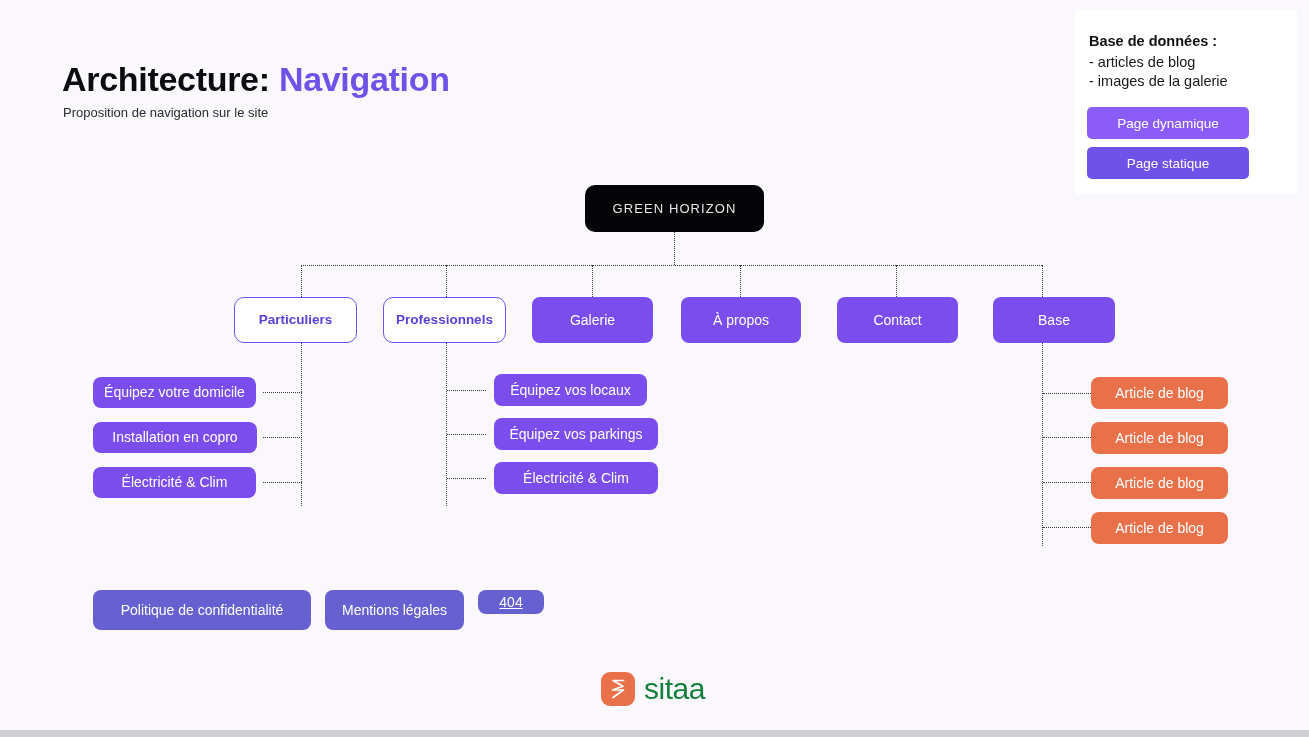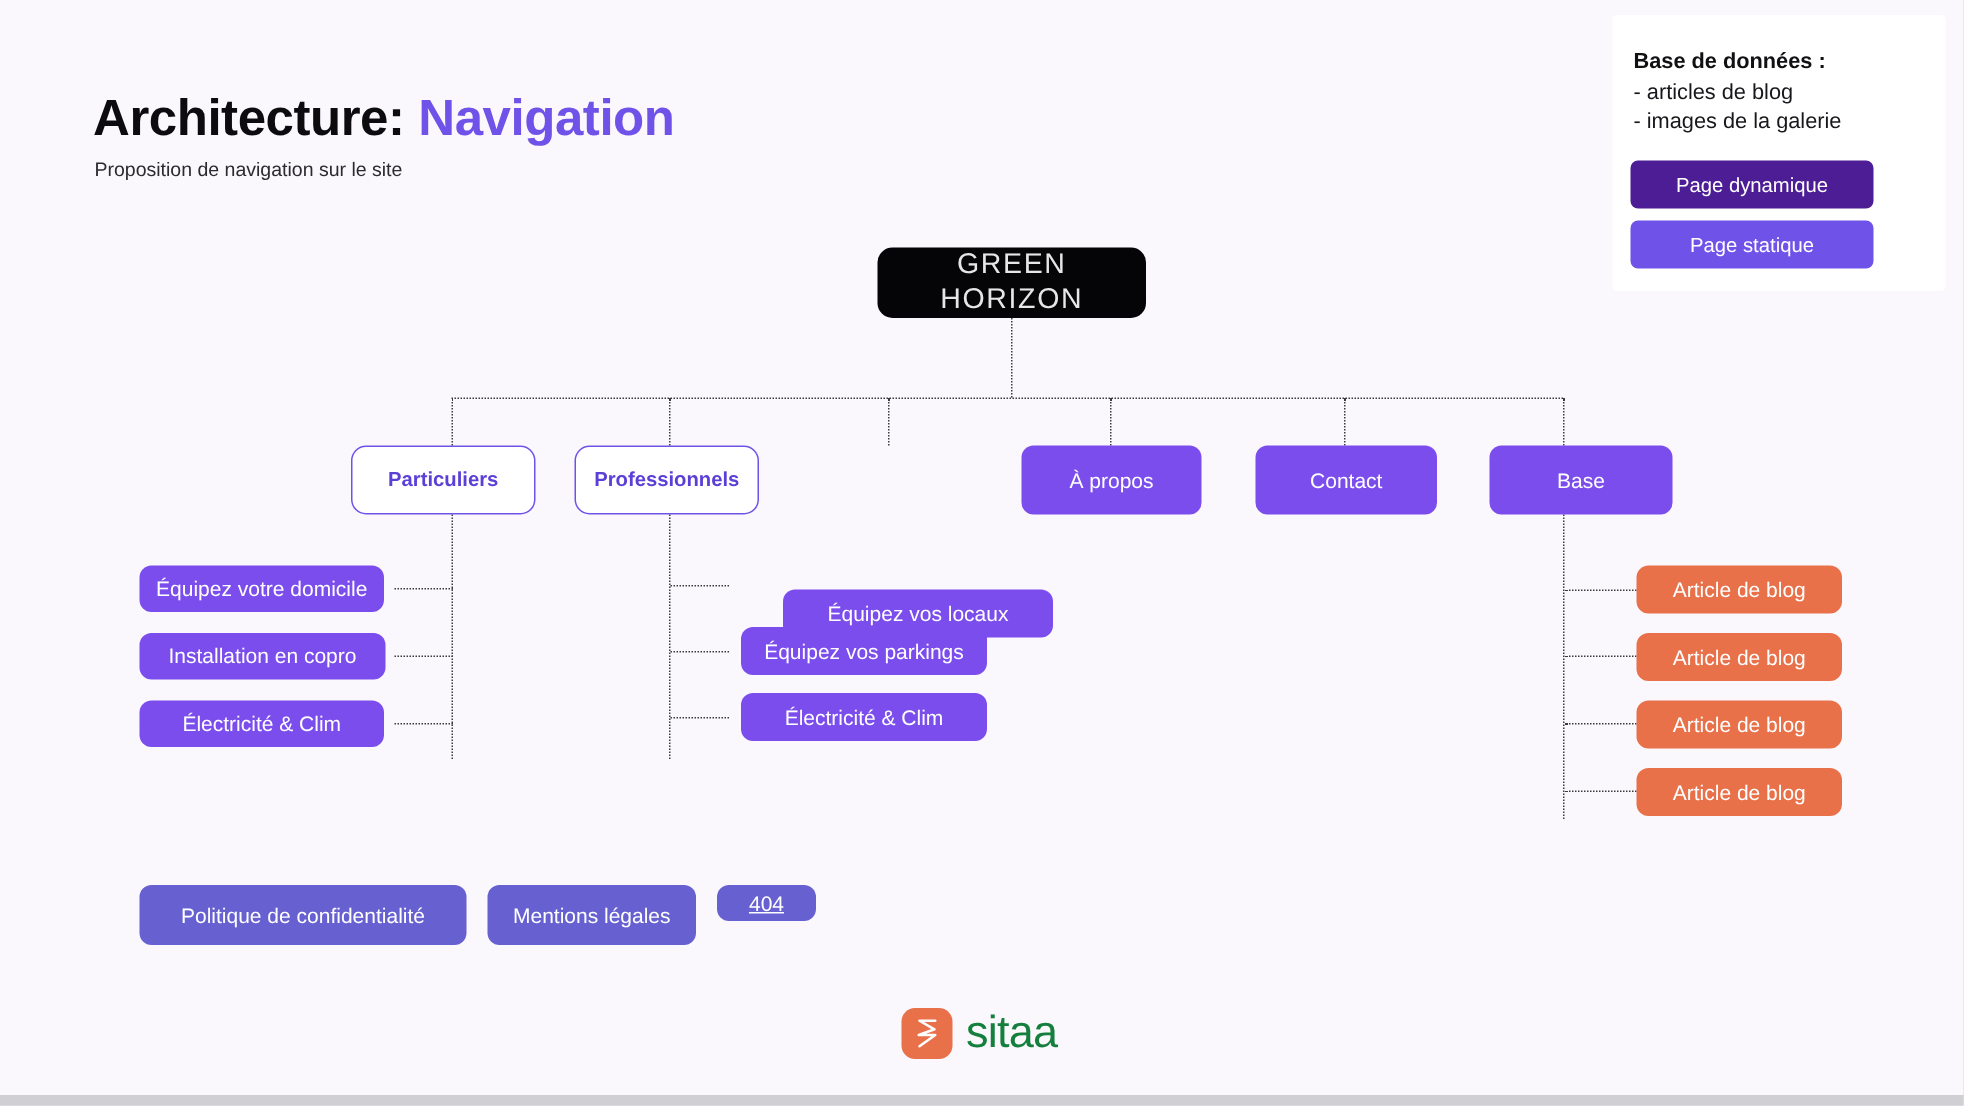--- a/index.html
+++ b/index.html
@@ -87,44 +87,45 @@
     width: 162px;
     height: 32px;
     border-radius: 5px;
     color: #ffffff;
     font-size: 13.5px;
     display: flex;
     align-items: center;
     justify-content: center;
     white-space: nowrap;
   }
-  #legend-chip-dynamic { top: 97px; background: #4c1d95; }
+  #legend-chip-dynamic { top: 97px; background: #8b5cf6; }
   #legend-chip-static  { top: 137px; background: #6f53e8; }
 
   
   .node {
     position: absolute;
     display: flex;
     align-items: center;
     justify-content: center;
     text-align: center;
     border-radius: 8px;
     color: #ffffff;
     font-size: 14px;
     line-height: 1.18;
     padding: 0 8px;
     z-index: 3;
   }
 
   .node.root {
     background: #050507;
     color: #e6e6e8;
-    font-size: 19px;
+    font-size: 13px;
     letter-spacing: 1.1px;
     border-radius: 10px;
+    margin-top: 20px;
   }
 
   .node.purple   { background: #7b4ded; }
   .node.orange   { background: #e8714a; }
   .node.indigo   { background: #6760d0; }
 
   .node.outline {
     background: #ffffff;
     border: 1.6px solid #6f53e8;
     color: #5b3fd6;
@@ -223,29 +224,30 @@
   <div class="vline" style="left:1042px; top:343px; height:203px;"></div>
   <div class="hline" style="left:1043px; top:393px; width:48px;"></div>
   <div class="hline" style="left:1043px; top:437px; width:48px;"></div>
   <div class="hline" style="left:1043px; top:482px; width:48px;"></div>
   <div class="hline" style="left:1043px; top:527px; width:48px;"></div>
 
   <div class="node root" style="left:585px; top:165px; width:179px; height:47px;">GREEN HORIZON</div>
 
   <div class="node outline" style="left:234px; top:297px; width:123px; height:46px;">Particuliers</div>
   <div class="node outline" style="left:383px; top:297px; width:123px; height:46px;">Professionnels</div>
+  <div class="node purple" style="left:532px; top:297px; width:121px; height:46px;">Galerie</div>
   <div class="node purple" style="left:681px; top:297px; width:120px; height:46px;">À propos</div>
   <div class="node purple" style="left:837px; top:297px; width:121px; height:46px;">Contact</div>
   <div class="node purple" style="left:993px; top:297px; width:122px; height:46px;">Base</div>
 
   <div class="node purple" style="left:93px; top:377px; width:163px; height:31px;">Équipez votre domicile</div>
   <div class="node purple" style="left:93px; top:422px; width:164px; height:31px;">Installation en copro</div>
   <div class="node purple" style="left:93px; top:467px; width:163px; height:31px;">Électricité &amp; Clim</div>
 
-  <div class="node purple" style="left:522px; top:374px; width:180px; height:32px;margin-top:19px;">Équipez vos locaux</div>
+  <div class="node purple" style="left:494px; top:374px; width:153px; height:32px;">Équipez vos locaux</div>
   <div class="node purple" style="left:494px; top:418px; width:164px; height:32px;">Équipez vos parkings</div>
   <div class="node purple" style="left:494px; top:462px; width:164px; height:32px;">Électricité &amp; Clim</div>
 
   <div class="node orange" style="left:1091px; top:377px; width:137px; height:32px;">Article de blog</div>
   <div class="node orange" style="left:1091px; top:422px; width:137px; height:32px;">Article de blog</div>
   <div class="node orange" style="left:1091px; top:467px; width:137px; height:32px;">Article de blog</div>
   <div class="node orange" style="left:1091px; top:512px; width:137px; height:32px;">Article de blog</div>
 
   <div class="node indigo" style="left:93px; top:590px; width:218px; height:40px;">Politique de confidentialité</div>
   <div class="node indigo" style="left:325px; top:590px; width:139px; height:40px;">Mentions légales</div>

